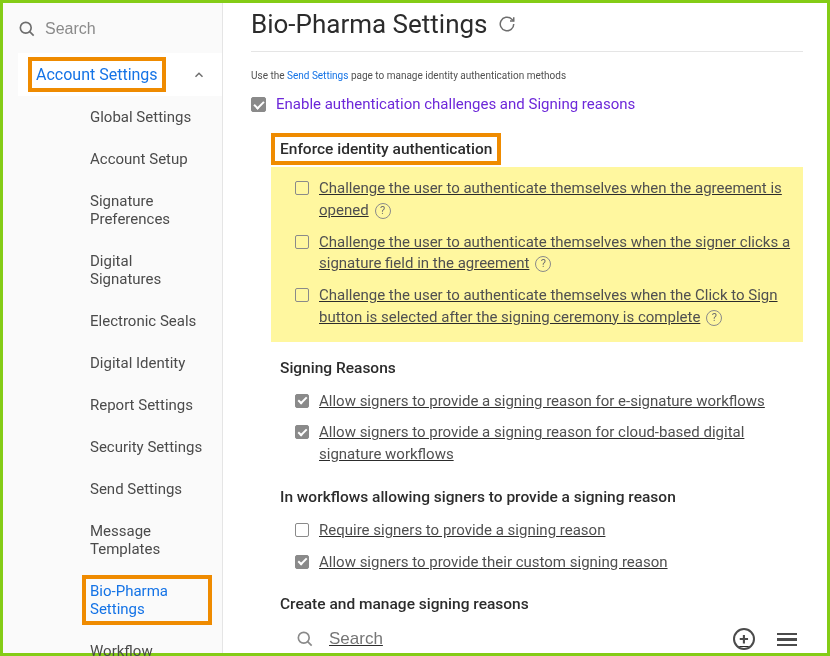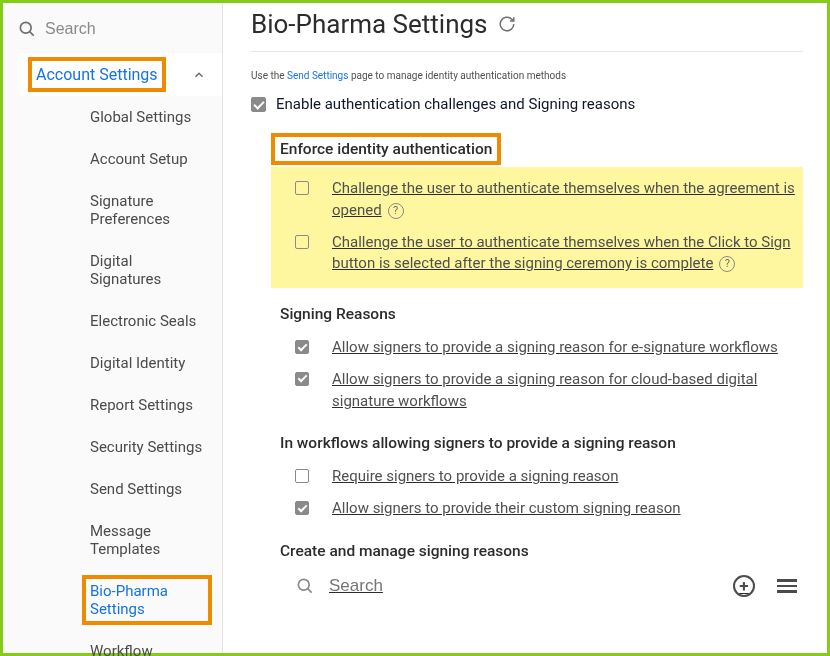--- a/index.html
+++ b/index.html
@@ -91,21 +91,21 @@
     padding: 18px 0 10px 0;
     color: #505050;
     font-size: 10px;
   }
   .intro a { color: #1473e6; text-decoration: none; }
   .check-row {
     display: flex;
     align-items: flex-start;
     gap: 10px;
     padding: 4px 0;
-    color: #0f172a;
+    color: #6d28d9;
     font-size: 15px;
   }
   .check-row .box {
     width: 15px; height: 15px;
     border: 1.5px solid #8a8a8a;
     border-radius: 2px;
     flex-shrink: 0;
     margin-top: 2px;
     display:flex; align-items:center; justify-content:center;
   }
@@ -124,21 +124,21 @@
   .section-title {
     font-size: 15.5px;
     color: #2c2c2c;
     font-weight: 500;
     margin: 8px 0 8px 0;
     display:inline-block;
     padding:1px 3px;
   }
   .hl-box { background: #fff79f; padding: 6px 6px 8px 6px; margin-left:-6px; }
   .sub-check {
-    display:flex; align-items:flex-start; gap:23px;
+    display:flex; align-items:flex-start; gap:10px;
     padding:5px 0 5px 18px;
     color:#505050; font-size:15px; line-height:1.45;
   }
   .sub-check .box {
     width:14px; height:14px;
     border:1.5px solid #8a8a8a;
     border-radius:2px; flex-shrink:0; margin-top:3px;
     display:flex;align-items:center;justify-content:center;
   }
   .sub-check .box.checked { background:#8a8a8a; }
@@ -213,20 +213,24 @@
       <span class="box checked"></span>
       <span>Enable authentication challenges and Signing reasons</span>
     </div>
 
     <div class="section-block">
       <div><span class="section-title highlight-orange">Enforce identity authentication</span></div>
       <div class="hl-box">
         <div class="sub-check">
           <span class="box"></span>
           <span><span>Challenge the user to authenticate themselves when the agreement is opened</span><span class="help-icon">?</span></span>
+        </div>
+        <div class="sub-check">
+          <span class="box"></span>
+          <span><span>Challenge the user to authenticate themselves when the signer clicks a signature field in the agreement</span><span class="help-icon">?</span></span>
         </div>
         <div class="sub-check">
           <span class="box"></span>
           <span><span>Challenge the user to authenticate themselves when the Click to Sign button is selected after the signing ceremony is complete</span><span class="help-icon">?</span></span>
         </div>
       </div>
 
       <div style="height:8px"></div>
       <div><span class="section-title">Signing Reasons</span></div>
       <div class="sub-check">

